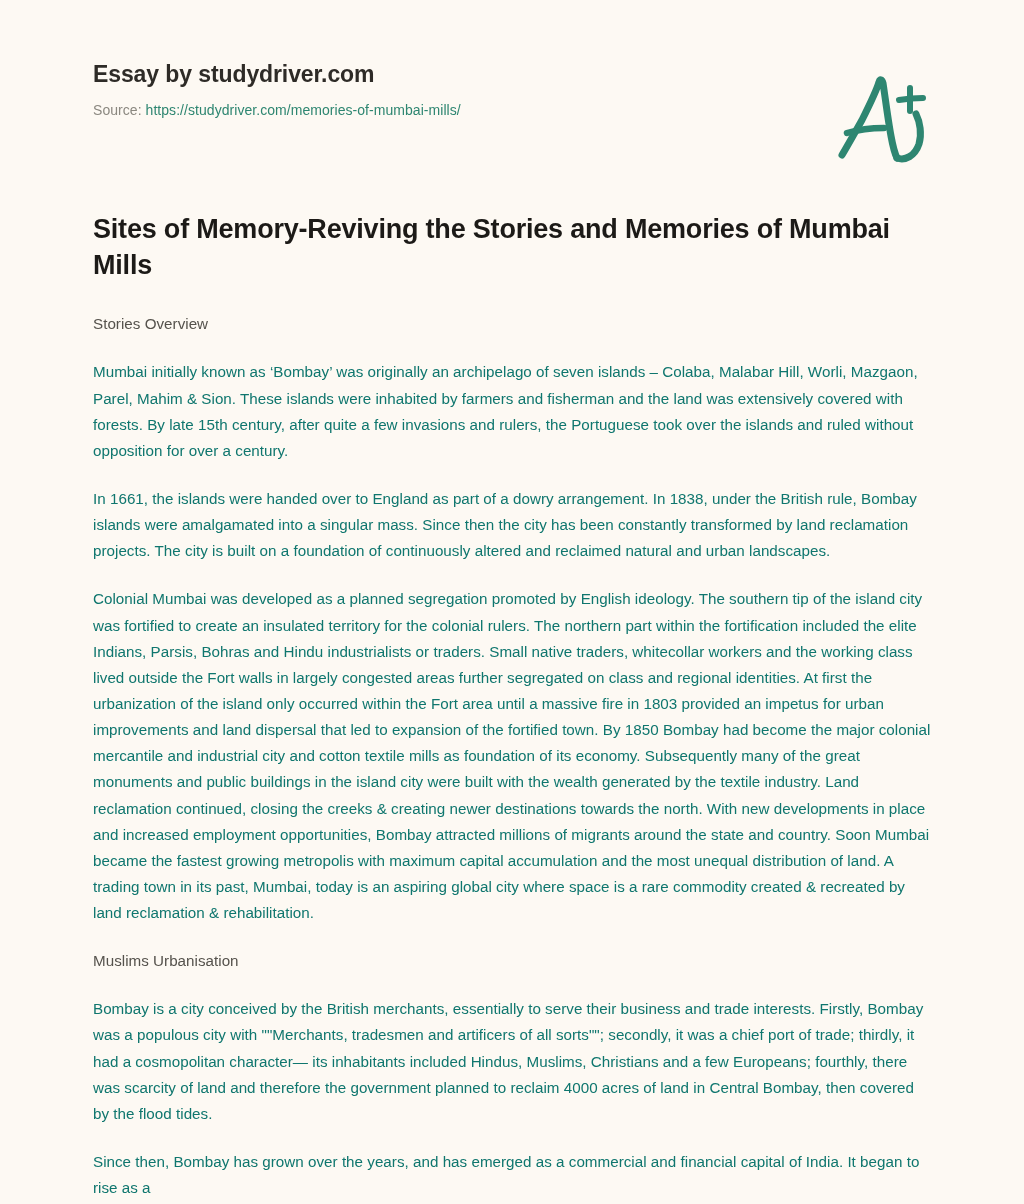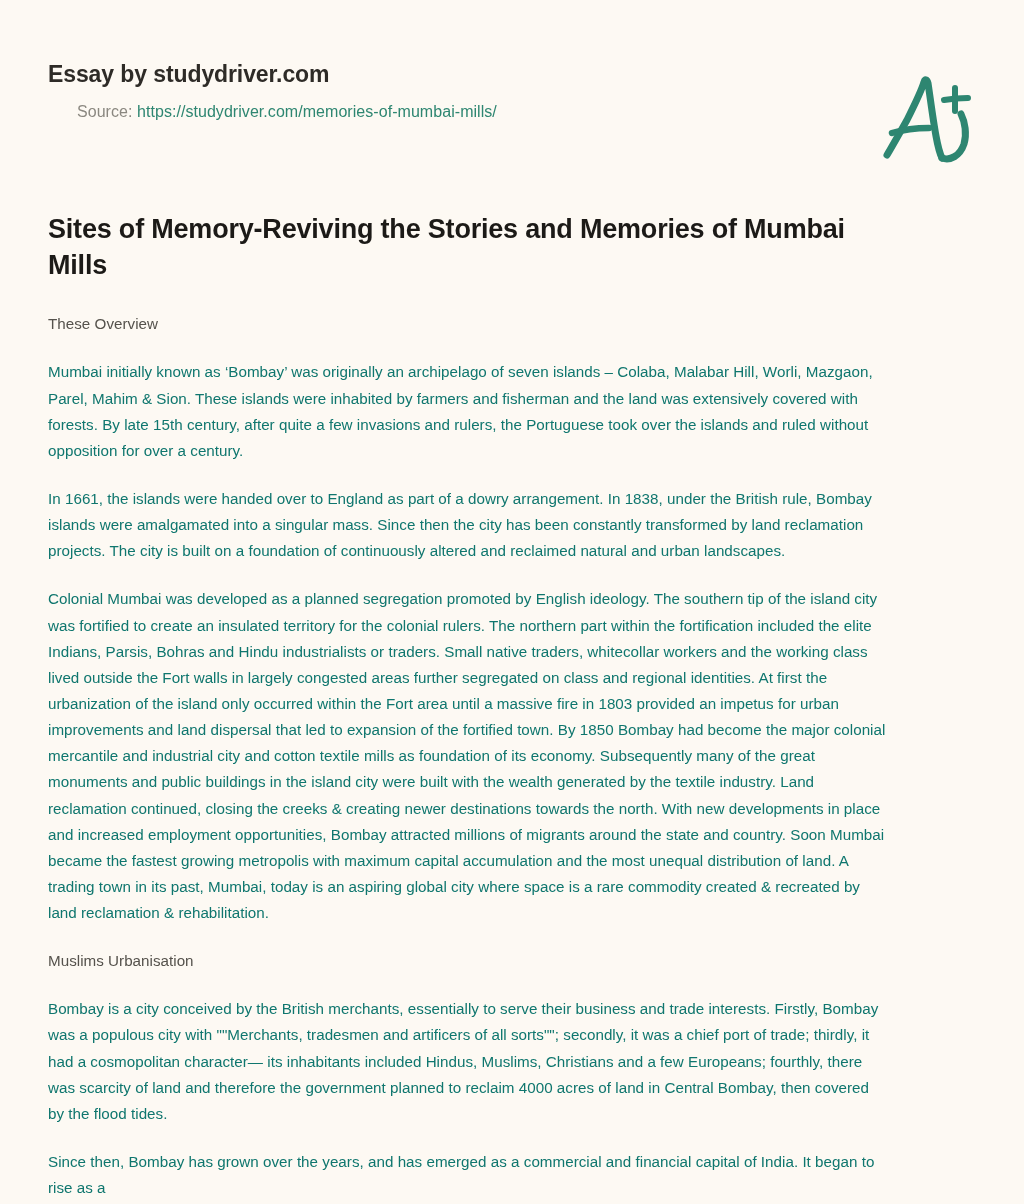--- a/index.html
+++ b/index.html
@@ -12,44 +12,43 @@
     background: #fdf9f3;
     font-family: "Liberation Sans", sans-serif;
     overflow: hidden;
   }
 
   .page {
     position: relative;
     width: 1024px;
     height: 1204px;
     box-sizing: border-box;
-    padding: 0 48px;
+    padding: 0 93px;
   }
 
   
   .header {
     position: relative;
     padding-top: 62px;
     height: 120px;
     box-sizing: border-box;
   }
   .brand-line {
     font-size: 23px;
     font-weight: bold;
     color: #2e2b27;
     letter-spacing: -0.1px;
     line-height: 1.1;
   }
   .source-line {
     margin-top: 15px;
-    font-size: 16px;
+    font-size: 14px;
     line-height: 1.2;
     color: #8b8880;
     letter-spacing: 0.05px;
-    margin-left: 29px;
   }
   .source-label {
     color: #8b8880;
   }
   .source-url {
     color: #2e8671;
     text-decoration: none;
   }
 
   
@@ -122,21 +121,21 @@
           <path d="M79 18 C79 25 79 34 79 41" stroke-width="6"></path>
         </g>
       </svg>
     </div>
   </div>
 
   <h1 class="doc-title">Sites of Memory-Reviving the Stories and Memories of Mumbai Mills</h1>
 
   <div class="article">
 
-    <p class="subhead">These Overview</p>
+    <p class="subhead">Stories Overview</p>
 
     <p>Mumbai initially known as ‘Bombay’ was originally an archipelago of seven islands – Colaba, Malabar Hill, Worli, Mazgaon, Parel, Mahim &amp; Sion. These islands were inhabited by farmers and fisherman and the land was extensively covered with forests. By late 15th century, after quite a few invasions and rulers, the Portuguese took over the islands and ruled without opposition for over a century.</p>
 
     <p>In 1661, the islands were handed over to England as part of a dowry arrangement. In 1838, under the British rule, Bombay islands were amalgamated into a singular mass. Since then the city has been constantly transformed by land reclamation projects. The city is built on a foundation of continuously altered and reclaimed natural and urban landscapes.</p>
 
     <p>Colonial Mumbai was developed as a planned segregation promoted by English ideology. The southern tip of the island city was fortified to create an insulated territory for the colonial rulers. The northern part within the fortification included the elite Indians, Parsis, Bohras and Hindu industrialists or traders. Small native traders, whitecollar workers and the working class lived outside the Fort walls in largely congested areas further segregated on class and regional identities. At first the urbanization of the island only occurred within the Fort area until a massive fire in 1803 provided an impetus for urban improvements and land dispersal that led to expansion of the fortified town. By 1850 Bombay had become the major colonial mercantile and industrial city and cotton textile mills as foundation of its economy. Subsequently many of the great monuments and public buildings in the island city were built with the wealth generated by the textile industry. Land reclamation continued, closing the creeks &amp; creating newer destinations towards the north. With new developments in place and increased employment opportunities, Bombay attracted millions of migrants around the state and country. Soon Mumbai became the fastest growing metropolis with maximum capital accumulation and the most unequal distribution of land. A trading town in its past, Mumbai, today is an aspiring global city where space is a rare commodity created &amp; recreated by land reclamation &amp; rehabilitation.</p>
 
     <p class="subhead">Muslims Urbanisation</p>
 
     <p>Bombay is a city conceived by the British merchants, essentially to serve their business and trade interests. Firstly, Bombay was a populous city with ""Merchants, tradesmen and artificers of all sorts""; secondly, it was a chief port of trade; thirdly, it had a cosmopolitan character— its inhabitants included Hindus, Muslims, Christians and a few Europeans; fourthly, there was scarcity of land and therefore the government planned to reclaim 4000 acres of land in Central Bombay, then covered by the flood tides.</p>

